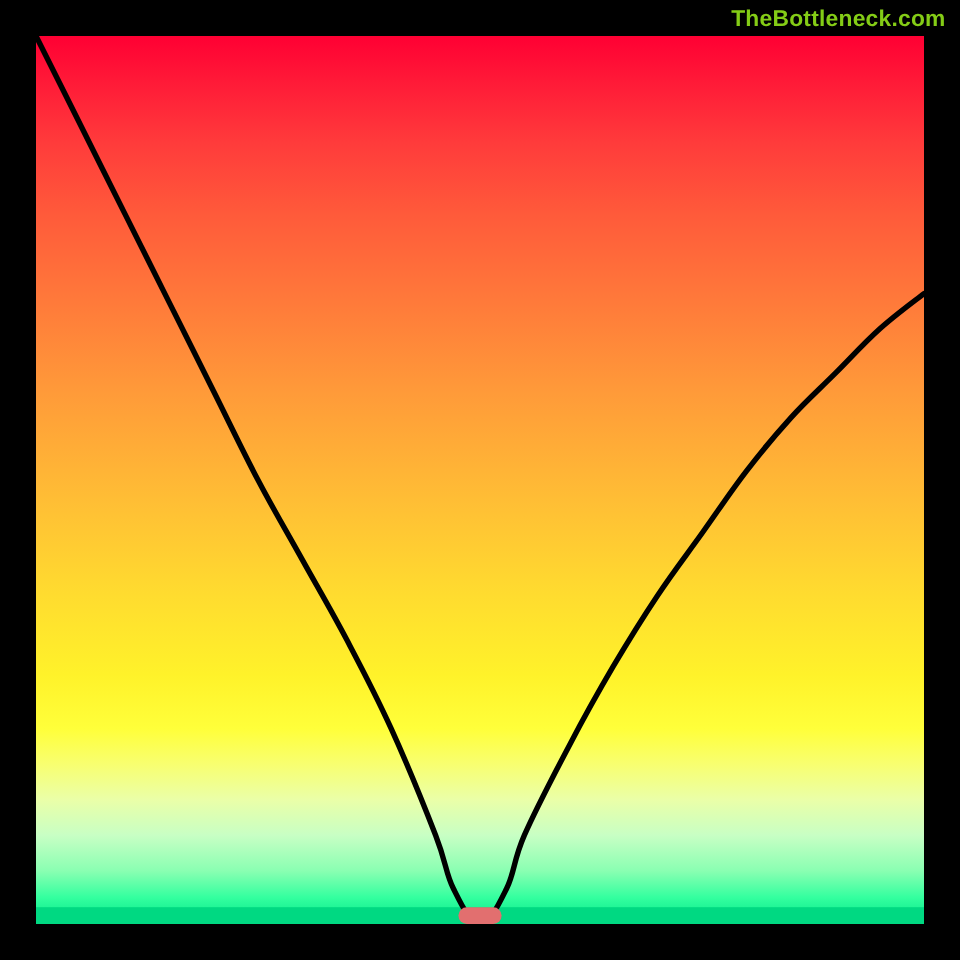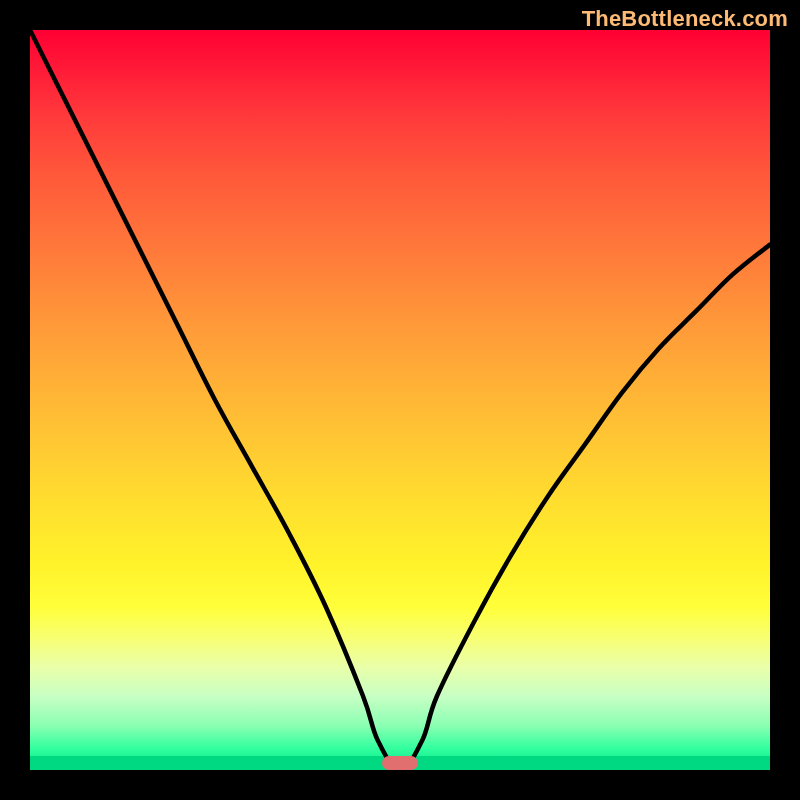--- a/index.html
+++ b/index.html
@@ -63,23 +63,23 @@
     width: 36px;
     height: 14px;
     border-radius: 7px;
     background: #e26f6f;
     transform: translate(-50%, -50%);
   }
   .watermark {
     position: absolute;
     top: 6px;
     right: 12px;
-    font-size: 22px;
+    font-size: 19px;
     font-weight: 600;
-    color: #fdba74;
+    color: #84cc16;
     letter-spacing: 0.2px;
   }
 </style>
 </head>
 <body>
 
 <div class="frame">
 
   <div class="plot-area">
     <div class="green-band"></div>

